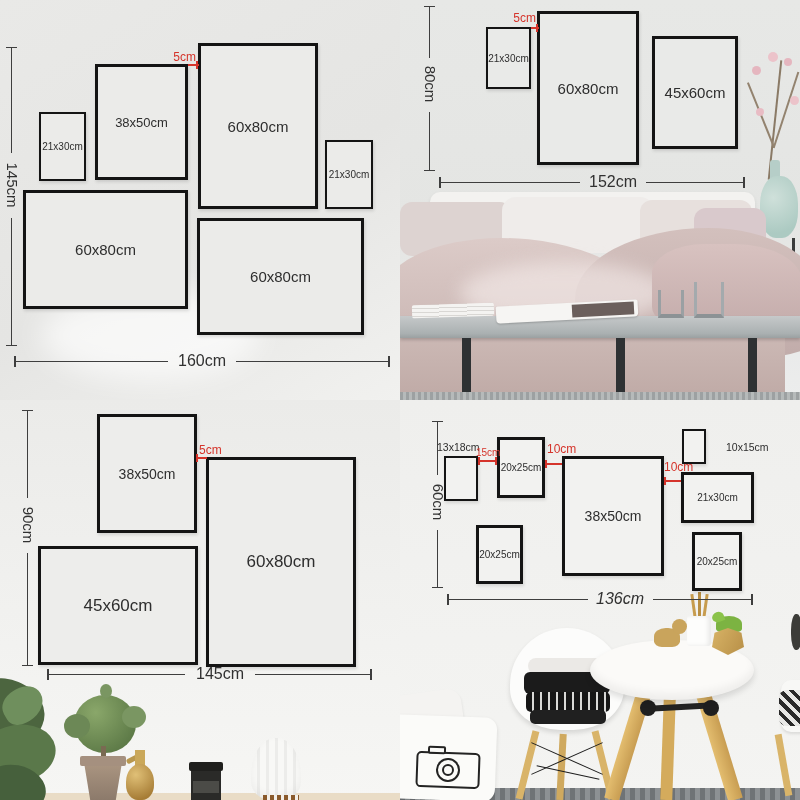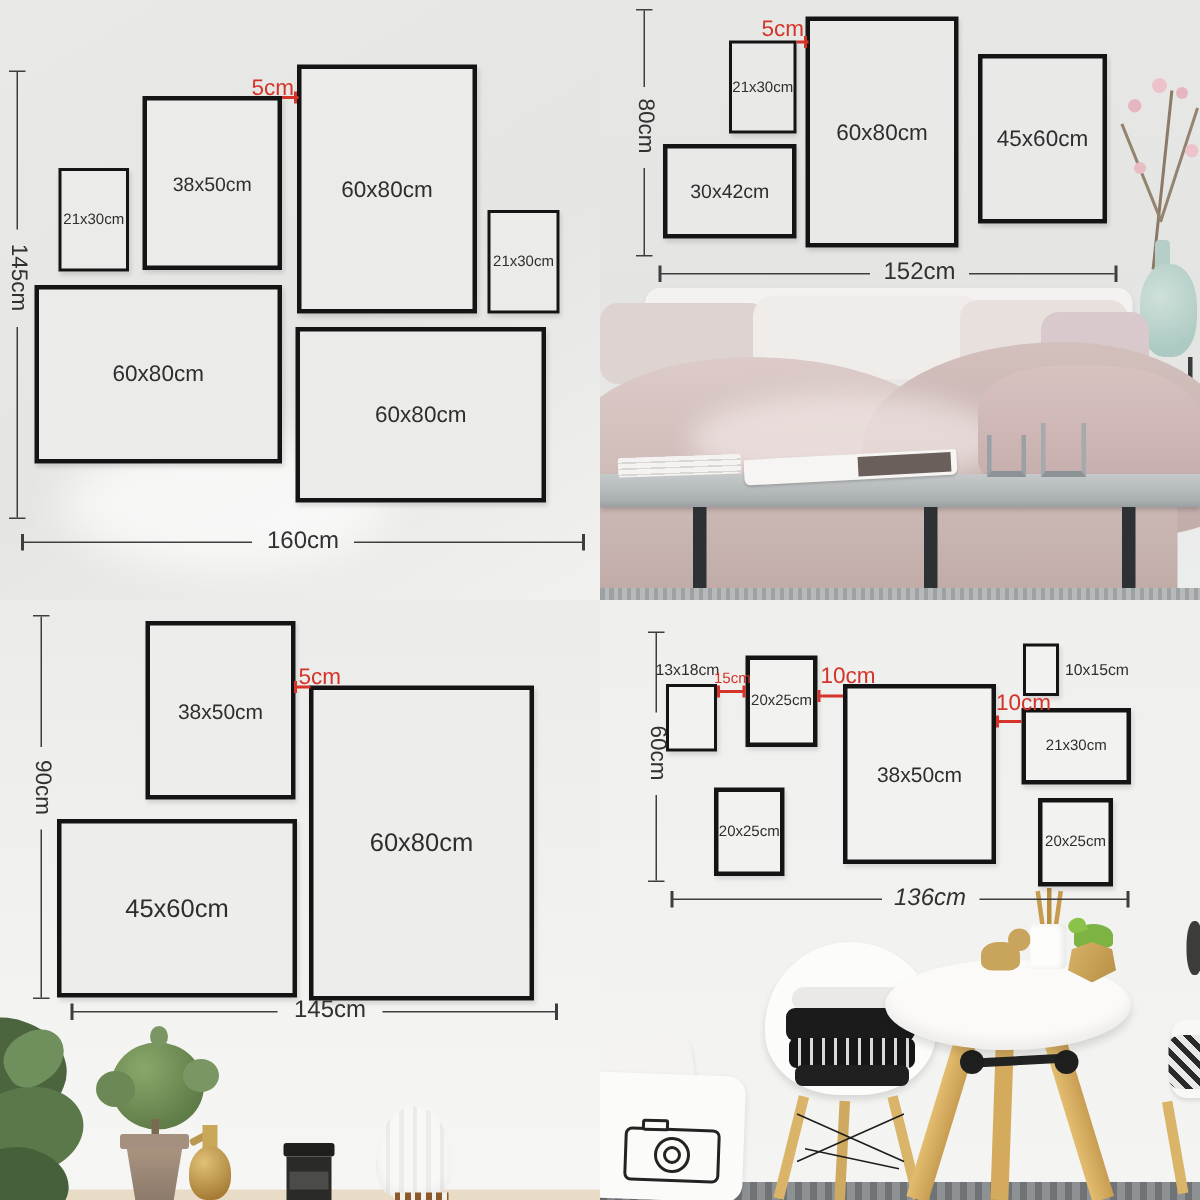--- a/index.html
+++ b/index.html
@@ -16,21 +16,21 @@
   .glow{border-radius:50%;filter:blur(14px);background:rgba(255,255,255,.65);}
   .frame{
     border:3px solid #141414;background:#ebebe9;
     display:flex;align-items:center;justify-content:center;
     box-shadow:1px 2px 3px rgba(0,0,0,.12);
     text-decoration:underline;
   }
   .frame span{position:static;white-space:nowrap;color:#2e2e2e;}
   .bw2{border-width:2px;}
   .fs10{font-size:10px;}
-  .fs11{font-size:15px;}
+  .fs11{font-size:12px;}
   .fs13{font-size:13px;}
   .fs14{font-size:14px;}
   .fs15{font-size:15px;}
   .fs17{font-size:17px;}
   .seg{background:#3e3e3e;}
   .segh{height:1px;}
   .segv{width:1px;}
   .caph{width:11px;height:1px;background:#3e3e3e;}
   .capv{width:2px;height:11px;background:#3e3e3e;}
   .hlabel{font-size:16px;color:#313131;text-align:center;width:62px;height:18px;line-height:18px;position:absolute;}
@@ -126,23 +126,20 @@
 
     <div class="frame bw2" style="left:86px;top:27px;width:45px;height:62px;background:#e9eae8;">
         <span class="fs10">21x30cm</span>
       </div>
     <div class="frame" style="left:137px;top:11px;width:102px;height:154px;background:#e9eae8;">
         <span class="fs15">60x80cm</span>
       </div>
     <div class="frame" style="left:252px;top:36px;width:86px;height:113px;background:#e9eae8;">
         <span class="fs15">45x60cm</span>
       </div>
-    <div class="frame" style="left:42px;top:96px;width:89px;height:63px;background:#e9eae8;">
-        <span class="fs13">30x42cm</span>
-      </div>
 
     <span class="red-label fs11 txt-r" style="left:106px;top:11px;width:30px;">5cm</span>
     <div class="red-line" style="left:131px;top:27px;width:8px;"></div>
     <div class="red-tick" style="left:136px;top:24px;"></div>
 
     <div class="caph" style="left:24px;top:6px;"></div>
     <div class="seg segv" style="left:29px;top:7px;height:51px;"></div>
     <span class="vlabel" style="left:4px;top:76px;">80cm</span>
     <div class="seg segv" style="left:29px;top:112px;height:58px;"></div>
     <div class="caph" style="left:24px;top:170px;"></div>
@@ -266,21 +263,21 @@
         <span class="fs10">21x30cm</span>
       </div>
     <div class="frame" style="left:76px;top:125px;width:47px;height:59px;background:#f2f2f0;">
         <span class="fs10">20x25cm</span>
       </div>
     <div class="frame" style="left:292px;top:132px;width:50px;height:59px;background:#f2f2f0;">
         <span class="fs10">20x25cm</span>
       </div>
 
     <span class="blk" style="left:37px;top:41px;font-size:10.5px;">13x18cm</span>
-    <span class="blk" style="left:310px;top:41px;font-size:10.5px;">10x15cm</span>
+    <span class="blk" style="left:326px;top:41px;font-size:10.5px;">10x15cm</span>
 
     <span class="red-label" style="left:76px;top:47px;font-size:10px;">15cm</span>
     <div class="red-line" style="left:78px;top:60px;width:19px;"></div>
     <div class="red-tick" style="left:78px;top:57px;"></div>
     <div class="red-tick" style="left:95px;top:57px;"></div>
 
     <span class="red-label fs11" style="left:147px;top:42px;">10cm</span>
     <div class="red-line" style="left:145px;top:63px;width:17px;"></div>
     <div class="red-tick" style="left:145px;top:60px;"></div>
 

